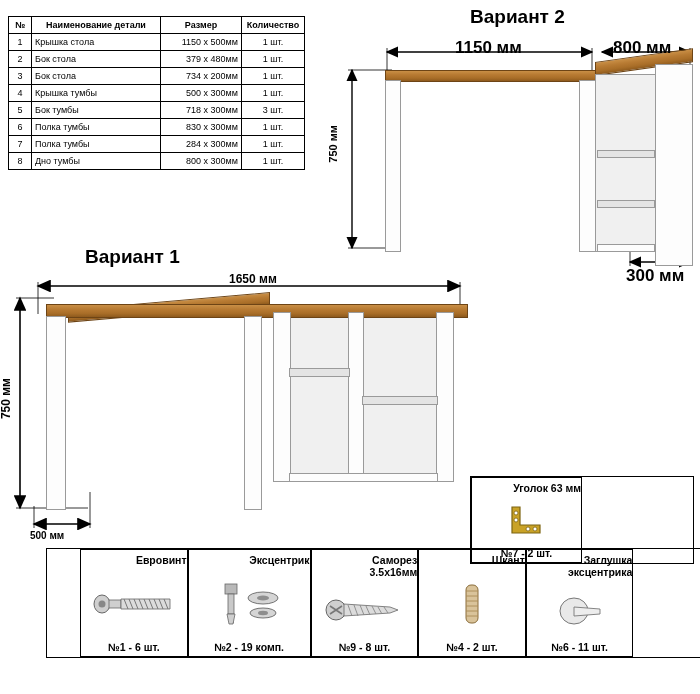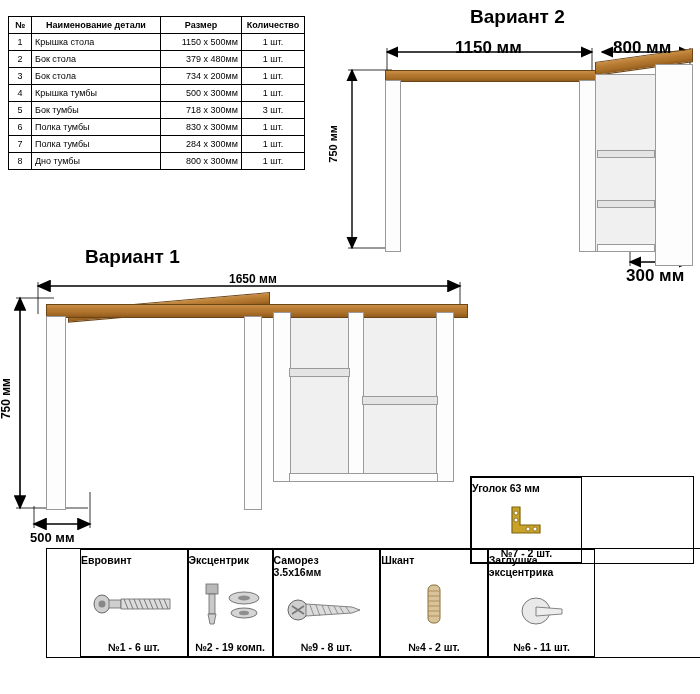--- a/index.html
+++ b/index.html
@@ -38,21 +38,21 @@
     border:1px solid #6d4415;
   }
   .panel{background:#fdfdfd;border:1px solid #9a9a9a;}
   .panel-shade{background:#f0f0f0;border:1px solid #9a9a9a;}
   .panel-dark{background:#e4e4e4;border:1px solid #9a9a9a;}
   svg.arrowlayer{position:absolute;left:0;top:0;overflow:visible;}
 
   
   .hw-grid{border:1px solid #000;}
   .hw-cell{border:1px solid #000;box-sizing:border-box;position:relative;float:left;height:100%;}
-  .hw-title{text-align:left;font-weight:bold;font-size:10.5px;padding-top:4px;line-height:12px;}
+  .hw-title{text-align:right;font-weight:bold;font-size:10.5px;padding-top:4px;line-height:12px;}
   .hw-qty{position:absolute;bottom:3px;left:0;width:100%;text-align:center;font-weight:bold;font-size:10.5px;}
   .hw-art{position:absolute;left:0;right:0;top:22px;bottom:20px;display:flex;align-items:center;justify-content:center;}
 </style>
 </head>
 <body>
 
 <table class="abs" id="parts-table">
   <thead>
     <tr>
       <th>№</th>
@@ -195,21 +195,21 @@
   <div class="abs panel" style="left:340px;top:44px;width:14px;height:168px;"></div>
   <div class="abs panel" style="left:428px;top:44px;width:16px;height:168px;"></div>
   <div class="abs panel-shade" style="left:281px;top:44px;width:59px;height:168px;z-index:-1;"></div>
   <div class="abs panel-shade" style="left:354px;top:44px;width:74px;height:168px;z-index:-1;"></div>
   <div class="abs panel-dark" style="left:281px;top:100px;width:59px;height:7px;"></div>
   <div class="abs panel-dark" style="left:354px;top:128px;width:74px;height:7px;"></div>
   <div class="abs panel" style="left:281px;top:205px;width:147px;height:7px;"></div>
 
   <div class="abs dim" style="left:193px;top:4px;font-size:12px;margin-left:28px;">1650 мм</div>
   <div class="abs dim-v" style="left:-9px;top:110px;font-size:12px;">750 мм</div>
-  <div class="abs dim" style="left:22px;top:262px;font-size:13px;">500 мм</div>
+  <div class="abs dim" style="left:22px;top:262px;font-size:10px;">500 мм</div>
 </div>
 
 <div class="abs hw-grid" style="left:470px;top:476px;width:222px;height:86px;">
   <div class="hw-cell" style="width:111px;">
     <div class="hw-title">Уголок 63 мм</div>
     <div class="hw-art">
       <svg width="42" height="36" viewBox="0 0 42 36">
         <path d="M6 4 L6 30 L34 30 L34 22 L14 22 L14 4 Z" fill="#c9a227" stroke="#7d6412" stroke-width="1.2"></path>
         <circle cx="10" cy="10" r="2" fill="#fff" stroke="#7d6412" stroke-width="0.8"></circle>
         <circle cx="10" cy="17" r="2" fill="#fff" stroke="#7d6412" stroke-width="0.8"></circle>
@@ -232,21 +232,21 @@
         <rect x="17" y="9" width="12" height="8" fill="#cfcfcf" stroke="#666" stroke-width="0.8"></rect>
         <path d="M29 8 L78 8 L78 18 L29 18 Z" fill="#dcdcdc" stroke="#666" stroke-width="0.8"></path>
         <g stroke="#777" stroke-width="1">
           <path d="M32 8 L36 18 M37 8 L41 18 M42 8 L46 18 M47 8 L51 18 M52 8 L56 18 M57 8 L61 18 M62 8 L66 18 M67 8 L71 18 M72 8 L76 18"></path>
         </g>
       </svg>
     </div>
     <div class="hw-qty">№1 - 6 шт.</div>
   </div>
 
-  <div class="hw-cell" style="width:85px;">
+  <div class="hw-cell" style="width:123px;">
     <div class="hw-title">Эксцентрик</div>
     <div class="hw-art">
       <svg width="76" height="48" viewBox="0 0 76 48">
         <rect x="14" y="4" width="12" height="10" fill="#b9b9b9" stroke="#666" stroke-width="0.8"></rect>
         <rect x="17" y="14" width="6" height="20" fill="#c9c9c9" stroke="#666" stroke-width="0.8"></rect>
         <g stroke="#777" stroke-width="0.9">
           <path d="M17 36 L23 40 M17 39 L23 43"></path>
         </g>
         <path d="M16 34 L24 34 L22 44 L18 44 Z" fill="#cfcfcf" stroke="#666" stroke-width="0.8"></path>
         <ellipse cx="52" cy="18" rx="15" ry="6" fill="#d5d5d5" stroke="#666" stroke-width="0.9"></ellipse>

